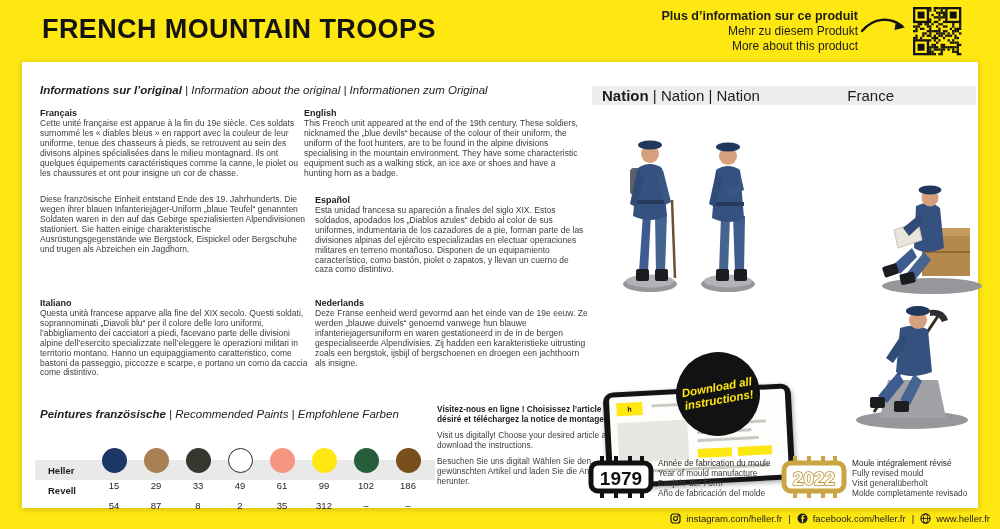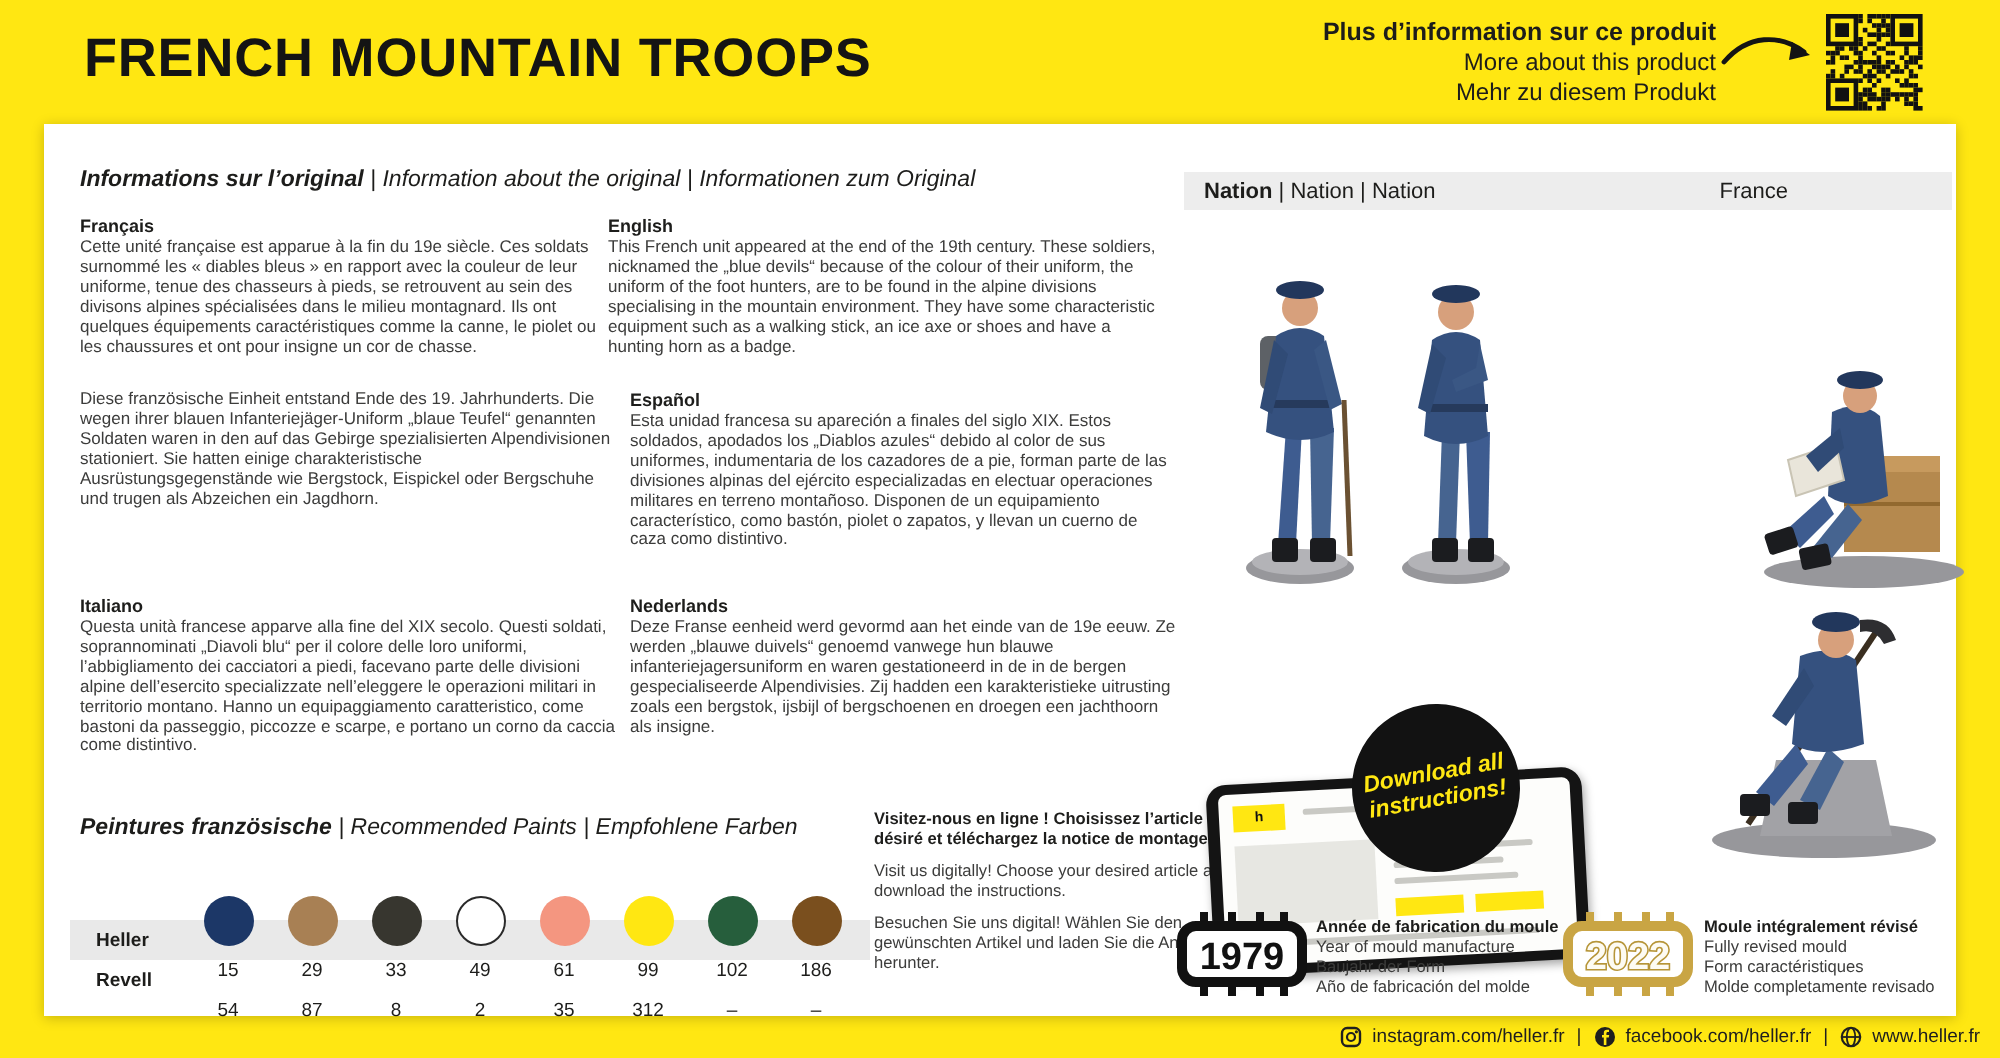--- a/index.html
+++ b/index.html
@@ -25,21 +25,21 @@
   .lang .lang-label{font-size:9px;font-weight:800;color:#1d1d1b;margin-bottom:1px;}
   .lang .lang-text{font-size:8.5px;line-height:9.9px;}
   .lb-fr{left:18px;top:46px;width:268px;}
   .lb-en{left:282px;top:46px;width:274px;}
   .lb-de{left:18px;top:133px;width:268px;}
   .lb-es{left:293px;top:133px;width:274px;}
   .lb-it{left:18px;top:236px;width:268px;}
   .lb-nl{left:293px;top:236px;width:274px;}
   
   .nation-bar{left:570px;top:24px;width:384px;height:19px;background:#ededed;
-              display:flex;align-items:center;font-size:11px;padding:0 10px;box-sizing:border-box;}
+              display:flex;align-items:center;font-size:15px;padding:0 10px;box-sizing:border-box;}
   .nation-bar .b{font-weight:800;}
   .nation-value{margin-left:auto;margin-right:72px;}
   
   .fig{position:absolute;}
   .fig1{left:588px;top:50px;width:80px;height:182px;}
   .fig2{left:666px;top:54px;width:80px;height:178px;}
   .fig3{left:848px;top:108px;width:122px;height:126px;}
   .fig4{left:814px;top:218px;width:152px;height:150px;}
   
   .paints-heading{left:18px;top:346px;}
@@ -68,38 +68,38 @@
   .dl-badge{left:654px;top:290px;width:84px;height:84px;border-radius:50%;background:#121212;
             display:flex;flex-direction:column;align-items:center;justify-content:center;
             transform:rotate(-10deg);text-align:center;}
   .dl-badge span{color:#FFE712;font-size:11.5px;line-height:13px;font-weight:800;font-style:italic;}
   
   .mould-made{left:566px;top:392px;}
   .mm-text{left:636px;top:396px;width:130px;}
   .mould-rev{left:759px;top:392px;}
   .mr-text{left:830px;top:396px;width:134px;}
   .mould-text{font-size:8.3px;line-height:10px;color:#3c3c3b;}
-  .mould-text .bold{font-weight:700;color:#1d1d1b;}
+  .mould-text .bold{font-weight:400;color:#1d1d1b;}
   
   .footer{position:absolute;right:10px;bottom:5px;display:flex;align-items:center;gap:5px;
           font-size:9.5px;color:#1f1f1f;}
   .footer .sep{margin:0 1px;color:#1f1f1f;}
   .ficon{display:block;}
 </style>
 </head>
 <body>
 
 <div class="page">
 
   <div class="title">FRENCH MOUNTAIN TROOPS</div>
 
   <div class="moreinfo">
     <div class="l1">Plus d’information sur ce produit</div>
+    <div class="l2">Mehr zu diesem Produkt</div>
     <div class="l2">More about this product</div>
-    <div class="l2">Mehr zu diesem Produkt</div>
   </div>
 
   <div class="arrow-wrap">
     <svg width="48" height="28" viewBox="0 0 48 28">
       <path d="M2 18 C 14 4, 30 4, 42 13" fill="none" stroke="#141414" stroke-width="2.4" stroke-linecap="round"></path>
       <path d="M36 8 L45 14.5 L34.5 17 Z" fill="#141414"></path>
     </svg>
   </div>
 
   <svg class="qr" viewBox="0 0 50 50">
@@ -467,21 +467,21 @@
       <rect x="12" y="35" width="4" height="9" fill="#c9a544"></rect>
         <rect x="26" y="35" width="4" height="9" fill="#c9a544"></rect>
       <rect x="40" y="35" width="4" height="9" fill="#c9a544"></rect>
         <rect x="52" y="35" width="4" height="9" fill="#c9a544"></rect>
       <rect x="3" y="9" width="60" height="28" rx="7" fill="#fff" stroke="#c9a544" stroke-width="5"></rect>
       <text x="33" y="30.5" text-anchor="middle" font-size="19" font-weight="900" fill="#fdfbf2" stroke="#b69538" stroke-width="1.6" paint-order="stroke" font-family="Liberation Sans, sans-serif">2022</text>
     </svg>
     <div class="mould-text mr-text">
       <div class="bold">Moule intégralement révisé</div>
       <div>Fully revised mould</div>
-      <div>Form caractéristiques</div>
+      <div>Visit generalüberholt</div>
       <div>Molde completamente revisado</div>
     </div>
   </div>
 
   <div class="footer">
     <svg class="ficon" width="11" height="11" viewBox="0 0 11 11">
       <rect x="1" y="1" width="9" height="9" rx="2.6" fill="none" stroke="#1f1f1f" stroke-width="1.2"></rect>
       <circle cx="5.5" cy="5.5" r="2" fill="none" stroke="#1f1f1f" stroke-width="1.1"></circle>
       <circle cx="8.2" cy="2.9" r="0.8" fill="#1f1f1f"></circle>
     </svg>

